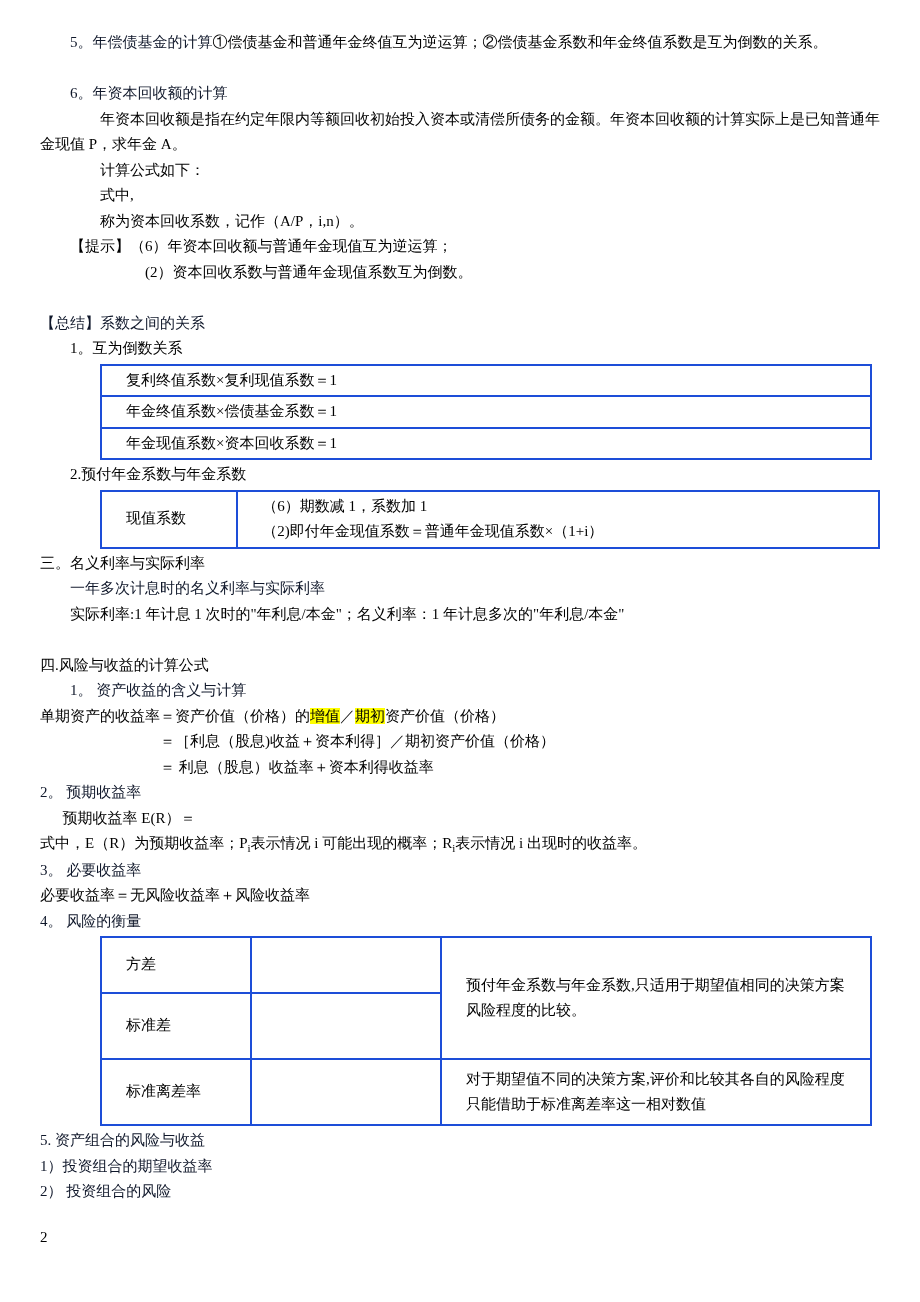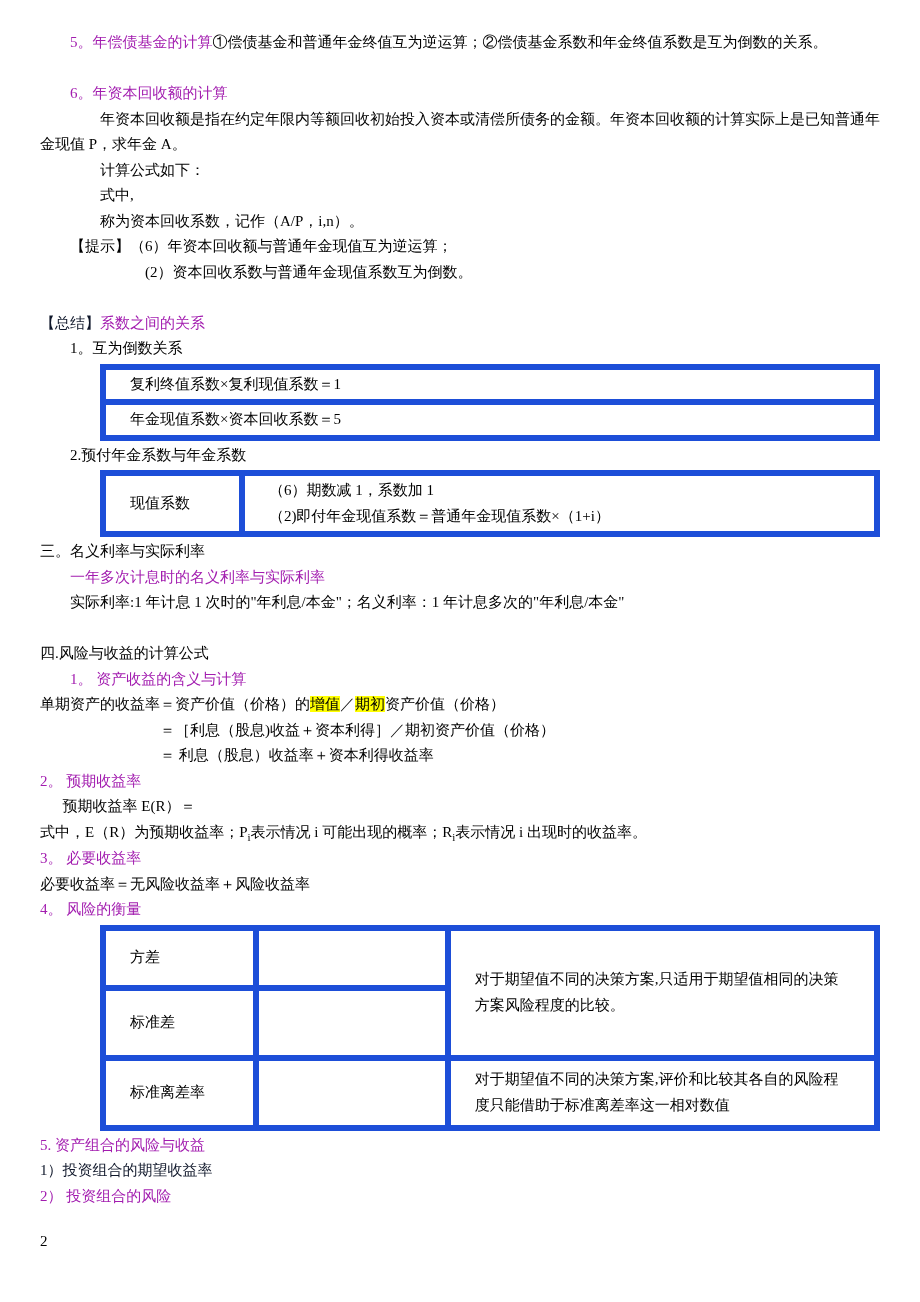--- a/index.html
+++ b/index.html
@@ -7,29 +7,29 @@
       font-size: 15px;
       line-height: 1.7;
       margin: 0;
       padding: 30px 40px;
       background: #fff;
       color: #000;
       width: 840px;
     }
     .indent1 { padding-left: 2em; }
     .indent2 { padding-left: 4em; }
-    .blue { color: #a21caf; }
+    .blue { color: #0f172a; }
     .red { color: #0f172a; }
     .hl { background: #ffff00; margin-top: 8px; }
     table {
       border-collapse: collapse;
       margin: 2px 0 2px 4em;
     }
     td {
-      border: 6px solid #1d4ed8;
+      border: 2px solid #1d4ed8;
       padding: 2px 24px;
       vertical-align: middle;
       font-size: 15px;
     }
     .t1 td { width: 720px; }
     .t2 { margin-left: 4em; }
     .t2 .c1 { width: 90px; }
     .t2 .c2 { width: 620px; }
     .t3 { }
     .t3 .c1 { width: 100px; }
@@ -56,21 +56,24 @@
 <br>
 <p><span class="red">【总结】</span><span class="blue">系数之间的关系</span></p>
 <p class="indent1">1。互为倒数关系</p>
 
 <table class="t1">
   <tbody>
       <tr>
         <td>复利终值系数×复利现值系数＝1</td>
       </tr>
   <tr>
-        <td>年金现值系数×资本回收系数＝5</td>
+        <td>年金终值系数×偿债基金系数＝1</td>
+      </tr>
+  <tr>
+        <td>年金现值系数×资本回收系数＝1</td>
       </tr>
 </tbody>
   </table>
 
 <p class="indent1">2.预付年金系数与年金系数</p>
 
 <table class="t2">
   <tbody>
   <tr>
     <td class="c1">现值系数</td>
@@ -96,21 +99,21 @@
 <p><span>式中，E（R）为预期收益率；P</span><sub>i</sub><span>表示情况 i 可能出现的概率；R</span><sub>i</sub><span>表示情况 i 出现时的收益率。</span></p>
 <p class="blue">3。 必要收益率</p>
 <p>必要收益率＝无风险收益率＋风险收益率</p>
 <p class="blue">4。 风险的衡量</p>
 
 <table class="t3">
   <tbody>
       <tr>
     <td class="c1" style="height:50px">方差</td>
     <td class="c2"></td>
-    <td class="c3" rowspan="2">对于期望值不同的决策方案,只适用于期望值相同的决策方案风险程度的比较。</td>
+    <td class="c3" rowspan="2">预付年金系数与年金系数,只适用于期望值相同的决策方案风险程度的比较。</td>
   </tr>
   <tr>
     <td class="c1" style="height:60px">标准差</td>
     <td class="c2"></td>
   </tr>
   <tr>
     <td class="c1" style="height:60px">标准离差率</td>
     <td class="c2"></td>
     <td class="c3">对于期望值不同的决策方案,评价和比较其各自的风险程度只能借助于标准离差率这一相对数值</td>
   </tr>

